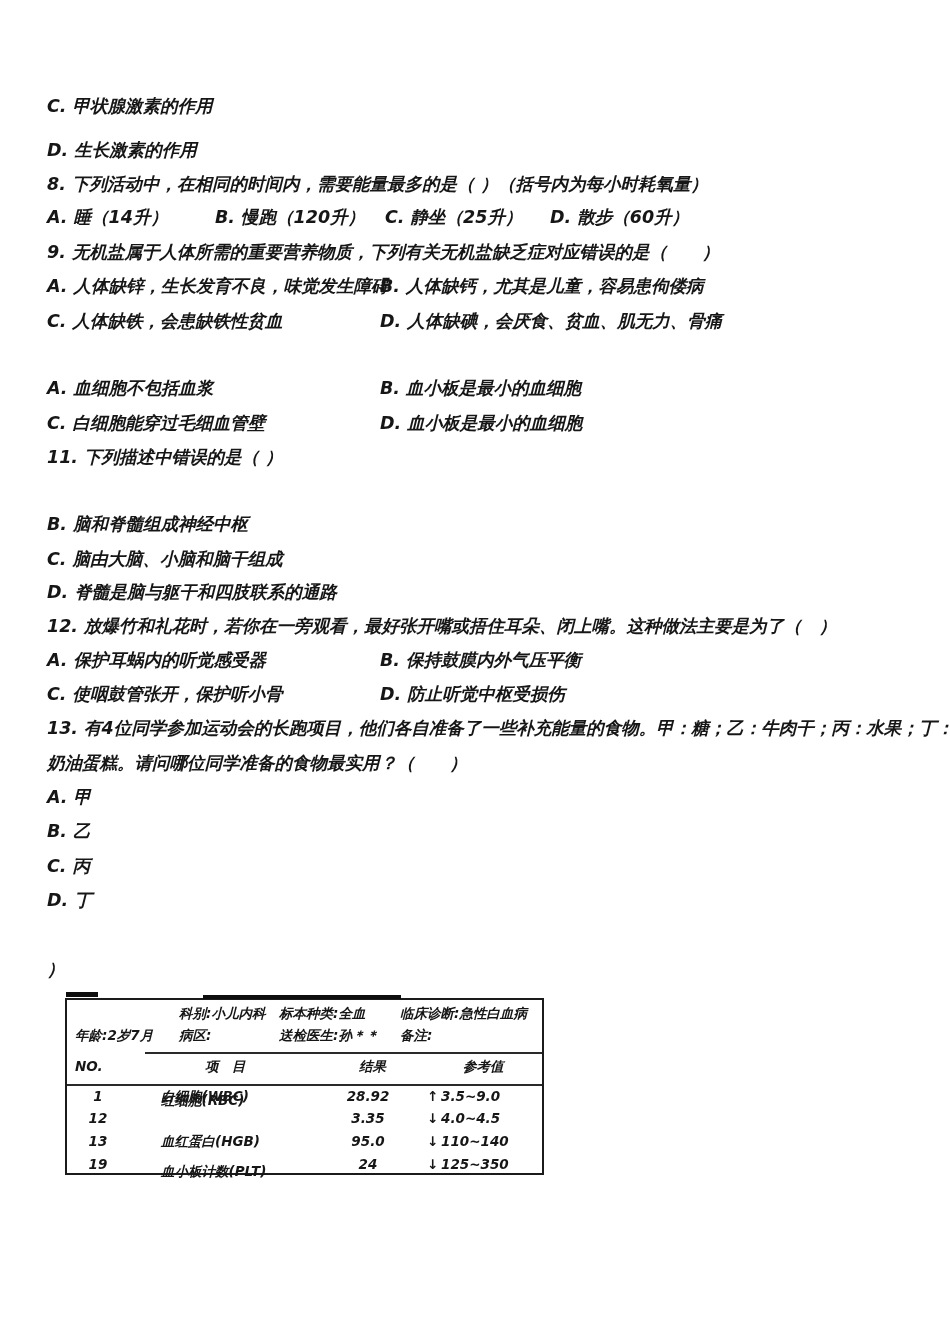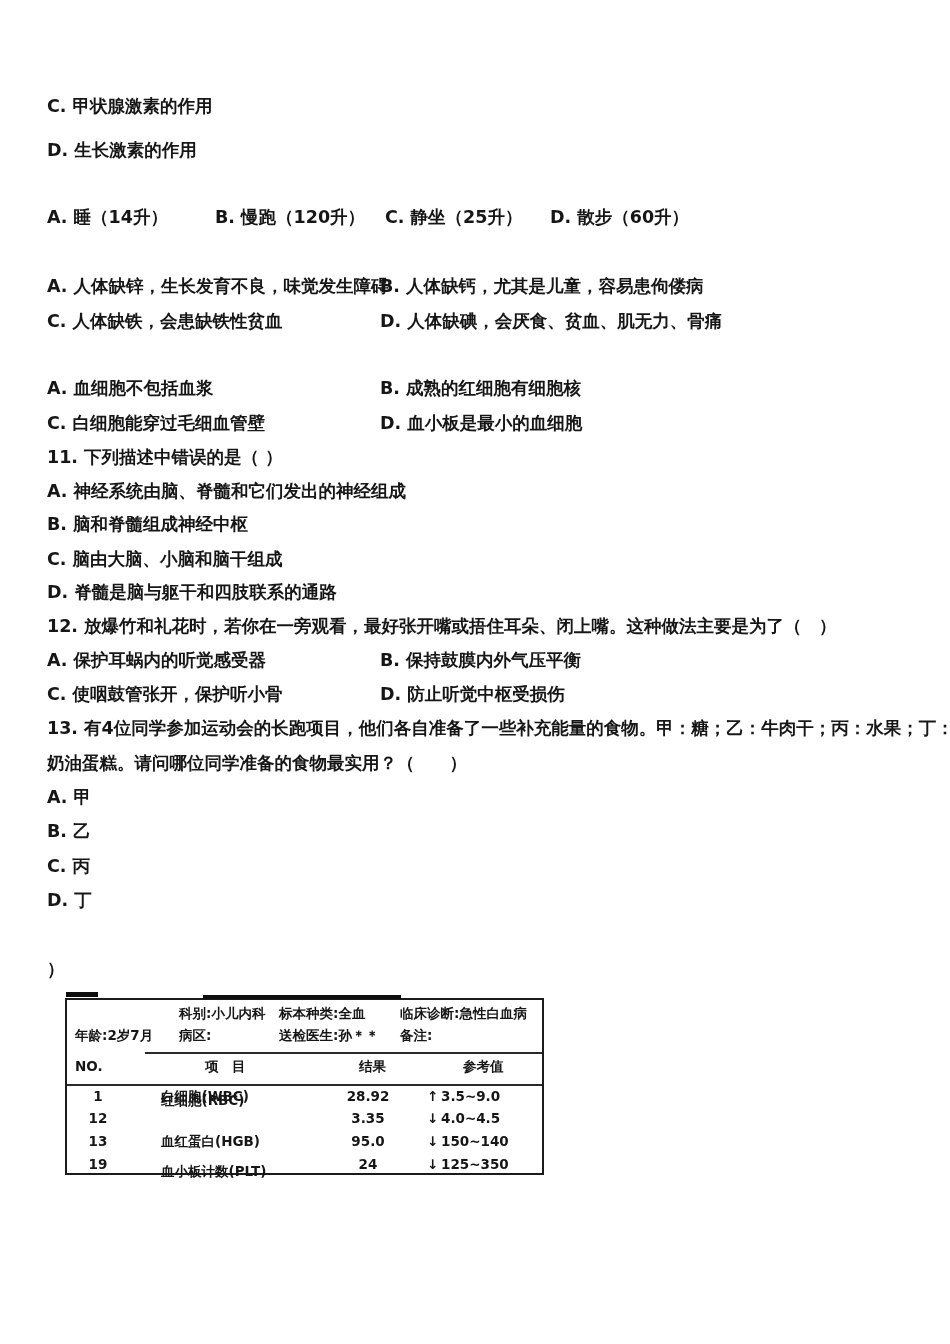--- a/index.html
+++ b/index.html
@@ -4,20 +4,21 @@
 <style>
   html,body{margin:0;padding:0;background:#ffffff;}
   .page{
     position:relative;
     width:950px;height:1344px;
     background:#ffffff;
     font-family:"DejaVu Sans",sans-serif;
     font-weight:700;
     color:#161616;
     overflow:hidden;
+    font-style:italic;
   }
   .ln{
     position:absolute;left:47px;
     font-size:17.5px;line-height:21px;
     white-space:pre;
   }
   .seg{position:absolute;top:0;white-space:pre;}
 
   
   .labtable{
@@ -42,47 +43,48 @@
   .c-ref{left:374px;}
 </style>
 </head>
 <body>
 
 <div class="page">
 
   <div class="ln" style="top:96px">C. 甲状腺激素的作用</div>
   <div class="ln" style="top:140px">D. 生长激素的作用</div>
 
+  <div class="ln" style="top:174px">8. 下列活动中，在相同的时间内，需要能量最多的是（ ）（括号内为每小时耗氧量）</div>
   <div class="ln" style="top:207px">
     <span class="seg" style="left:0">A. 睡（14升）</span>
     <span class="seg" style="left:168px">B. 慢跑（120升）</span>
     <span class="seg" style="left:338px">C. 静坐（25升）</span>
     <span class="seg" style="left:503px">D. 散步（60升）</span>
   </div>
 
+  <div class="ln" style="top:242px">9. 无机盐属于人体所需的重要营养物质，下列有关无机盐缺乏症对应错误的是（　　）</div>
   <div class="ln" style="top:276px">
     <span class="seg" style="left:0">A. 人体缺锌，生长发育不良，味觉发生障碍</span>
     <span class="seg" style="left:333px">B. 人体缺钙，尤其是儿童，容易患佝偻病</span>
   </div>
   <div class="ln" style="top:311px">
     <span class="seg" style="left:0">C. 人体缺铁，会患缺铁性贫血</span>
     <span class="seg" style="left:333px">D. 人体缺碘，会厌食、贫血、肌无力、骨痛</span>
   </div>
 
   <div class="ln" style="top:378px">
     <span class="seg" style="left:0">A. 血细胞不包括血浆</span>
-    <span class="seg" style="left:333px">B. 成熟的红细胞有细胞核</span>
+    <span class="seg" style="left:333px">B. 血小板是最小的血细胞</span>
   </div>
   <div class="ln" style="top:413px">
     <span class="seg" style="left:0">C. 白细胞能穿过毛细血管壁</span>
     <span class="seg" style="left:333px">D. 血小板是最小的血细胞</span>
   </div>
 
   <div class="ln" style="top:447px">11. 下列描述中错误的是（ ）</div>
-  <div class="ln" style="top:481px">A. 神经系统由脑、脊髓和它们发出的神经组成</div>
   <div class="ln" style="top:514px">B. 脑和脊髓组成神经中枢</div>
   <div class="ln" style="top:549px">C. 脑由大脑、小脑和脑干组成</div>
   <div class="ln" style="top:582px">D. 脊髓是脑与躯干和四肢联系的通路</div>
 
   <div class="ln" style="top:616px">12. 放爆竹和礼花时，若你在一旁观看，最好张开嘴或捂住耳朵、闭上嘴。这种做法主要是为了（　）</div>
   <div class="ln" style="top:650px">
     <span class="seg" style="left:0">A. 保护耳蜗内的听觉感受器</span>
     <span class="seg" style="left:333px">B. 保持鼓膜内外气压平衡</span>
   </div>
   <div class="ln" style="top:684px">
@@ -129,21 +131,21 @@
     <span class="t c-no" style="top:110px">12</span>
     <span class="t c-item" style="top:92px">红细胞(RBC)</span>
     <span class="t c-result" style="top:110px">3.35</span>
     <span class="t c-flag" style="top:110px">↓</span>
     <span class="t c-ref" style="top:110px">4.0~4.5</span>
 
     <span class="t c-no" style="top:133px">13</span>
     <span class="t c-item" style="top:133px">血红蛋白(HGB)</span>
     <span class="t c-result" style="top:133px">95.0</span>
     <span class="t c-flag" style="top:133px">↓</span>
-    <span class="t c-ref" style="top:133px">150~140</span>
+    <span class="t c-ref" style="top:133px">110~140</span>
 
     <span class="t c-no" style="top:156px">19</span>
     <span class="t c-item" style="top:163px">血小板计数(PLT)</span>
     <span class="t c-result" style="top:156px">24</span>
     <span class="t c-flag" style="top:156px">↓</span>
     <span class="t c-ref" style="top:156px">125~350</span>
   </div>
 
 
 </div>

